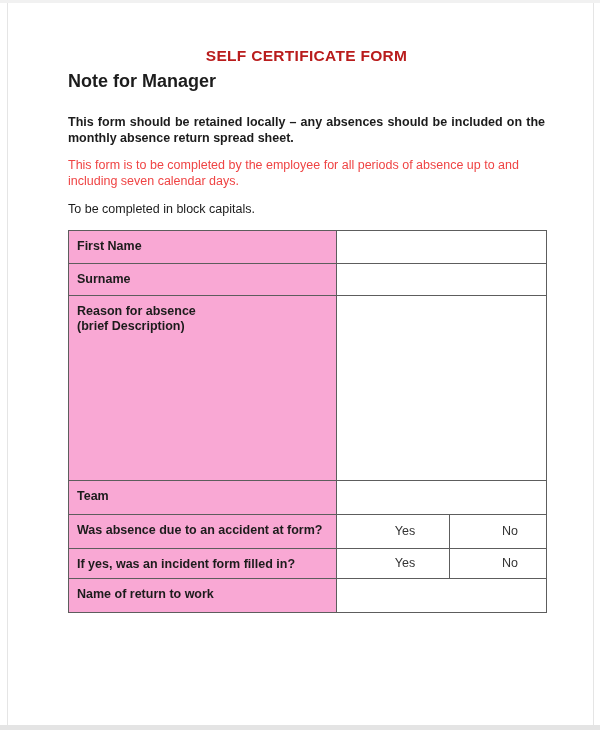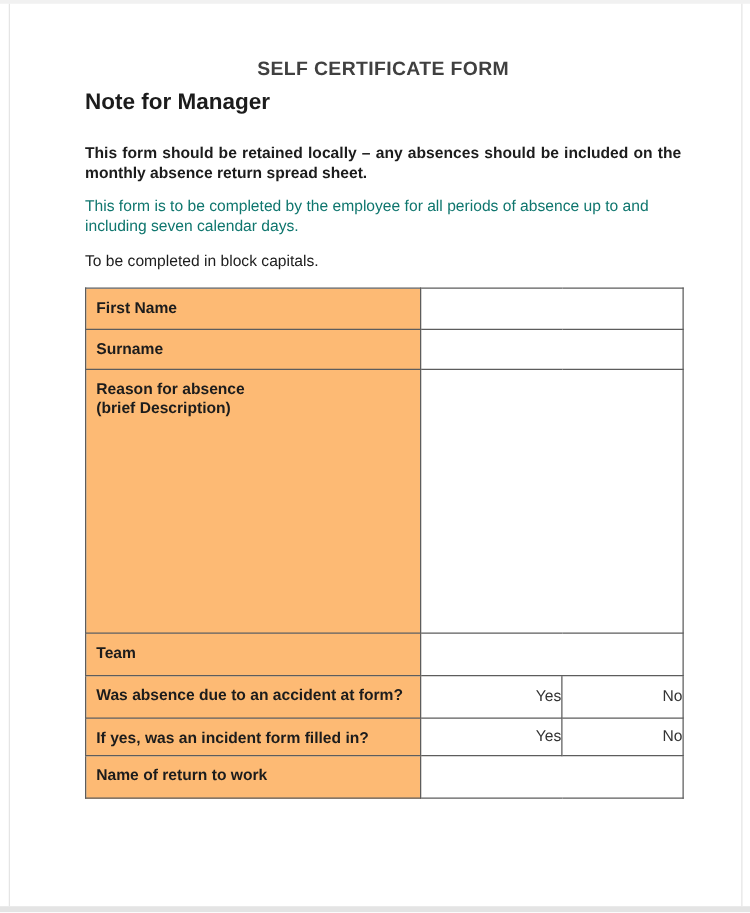--- a/index.html
+++ b/index.html
@@ -25,74 +25,74 @@
     top: 0;
     width: 477px;
   }
   .title {
     margin-top: 46px;
     text-align: center;
     font-size: 15.5px;
     font-weight: bold;
     letter-spacing: 0.3px;
     line-height: 19px;
-    color: #404040;
+    color: #b91c1c;
   }
   .note-heading {
     margin-top: 9px;
     font-size: 18px;
     font-weight: bold;
     line-height: 15px;
   }
   .manager-note {
     margin-top: 26px;
     font-size: 12.5px;
     font-weight: bold;
     line-height: 15.5px;
     text-align: justify;
   }
   .employee-instruction {
     margin-top: 12px;
     font-size: 12.5px;
     font-weight: normal;
     line-height: 15.5px;
-    color: #0f766e;
+    color: #ef4444;
   }
   .block-caps {
     margin-top: 13px;
     font-size: 12.5px;
     font-weight: normal;
     line-height: 15px;
   }
 
   table.form-table {
     margin-top: 13px;
     border-collapse: collapse;
     table-layout: fixed;
     width: 478px;
   }
   table.form-table td {
     border: 1px solid #5d5d5d;
     font-size: 12.5px;
     line-height: 15px;
   }
   td.cell-label {
-    background: #fdba74;
+    background: #f9a8d4;
     font-weight: bold;
     padding: 8px 8px 4px 8px;
     vertical-align: top;
     white-space: pre-line;
     color: #1c1c1c;
   }
   td.cell-value {
     background: #ffffff;
   }
   td.cell-option {
     background: #ffffff;
-    text-align: right;
+    text-align: center;
     vertical-align: middle;
     font-weight: normal;
     color: #333333;
     padding-left: 24px;
   }
 </style>
 </head>
 <body>
 
 <div class="page">
@@ -116,21 +116,21 @@
       </colgroup>
       <tbody>
         <tr style="height:33px">
           <td class="cell-label">First Name</td>
           <td class="cell-value" colspan="2"></td>
         </tr>
         <tr style="height:32px">
           <td class="cell-label">Surname</td>
           <td class="cell-value" colspan="2"></td>
         </tr>
-        <tr style="height:211px">
+        <tr style="height:185px">
           <td class="cell-label">Reason for absence
 (brief Description)</td>
           <td class="cell-value" colspan="2"></td>
         </tr>
         <tr style="height:34px">
           <td class="cell-label">Team</td>
           <td class="cell-value" colspan="2"></td>
         </tr>
         <tr style="height:34px">
           <td class="cell-label">Was absence due to an accident at form?</td>

